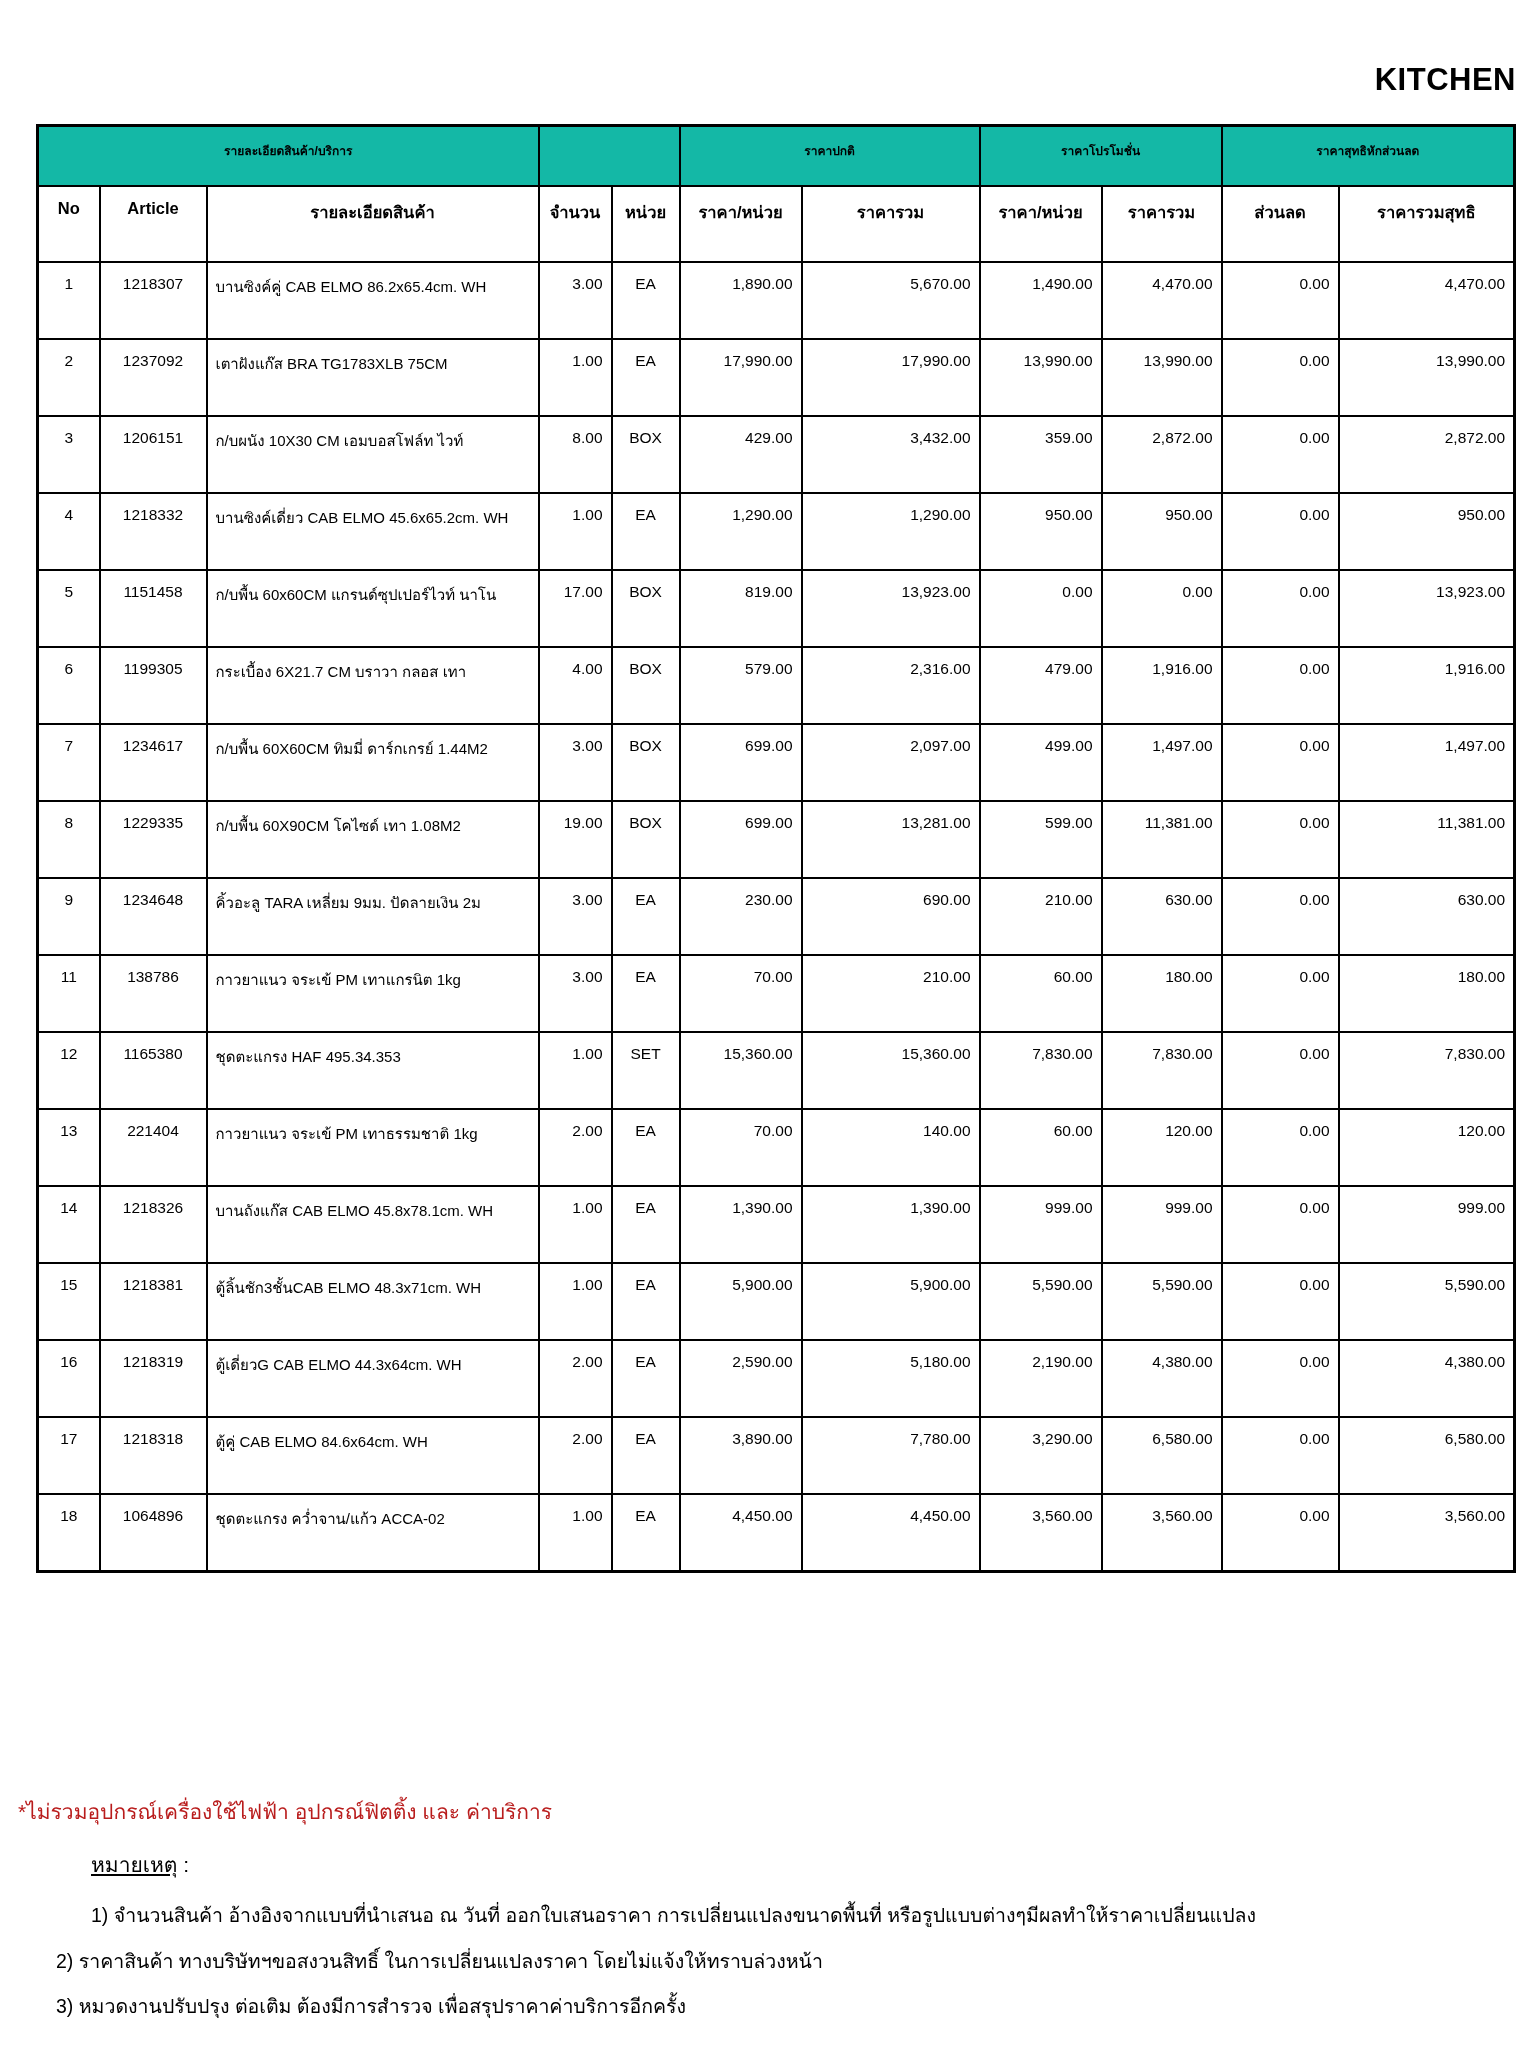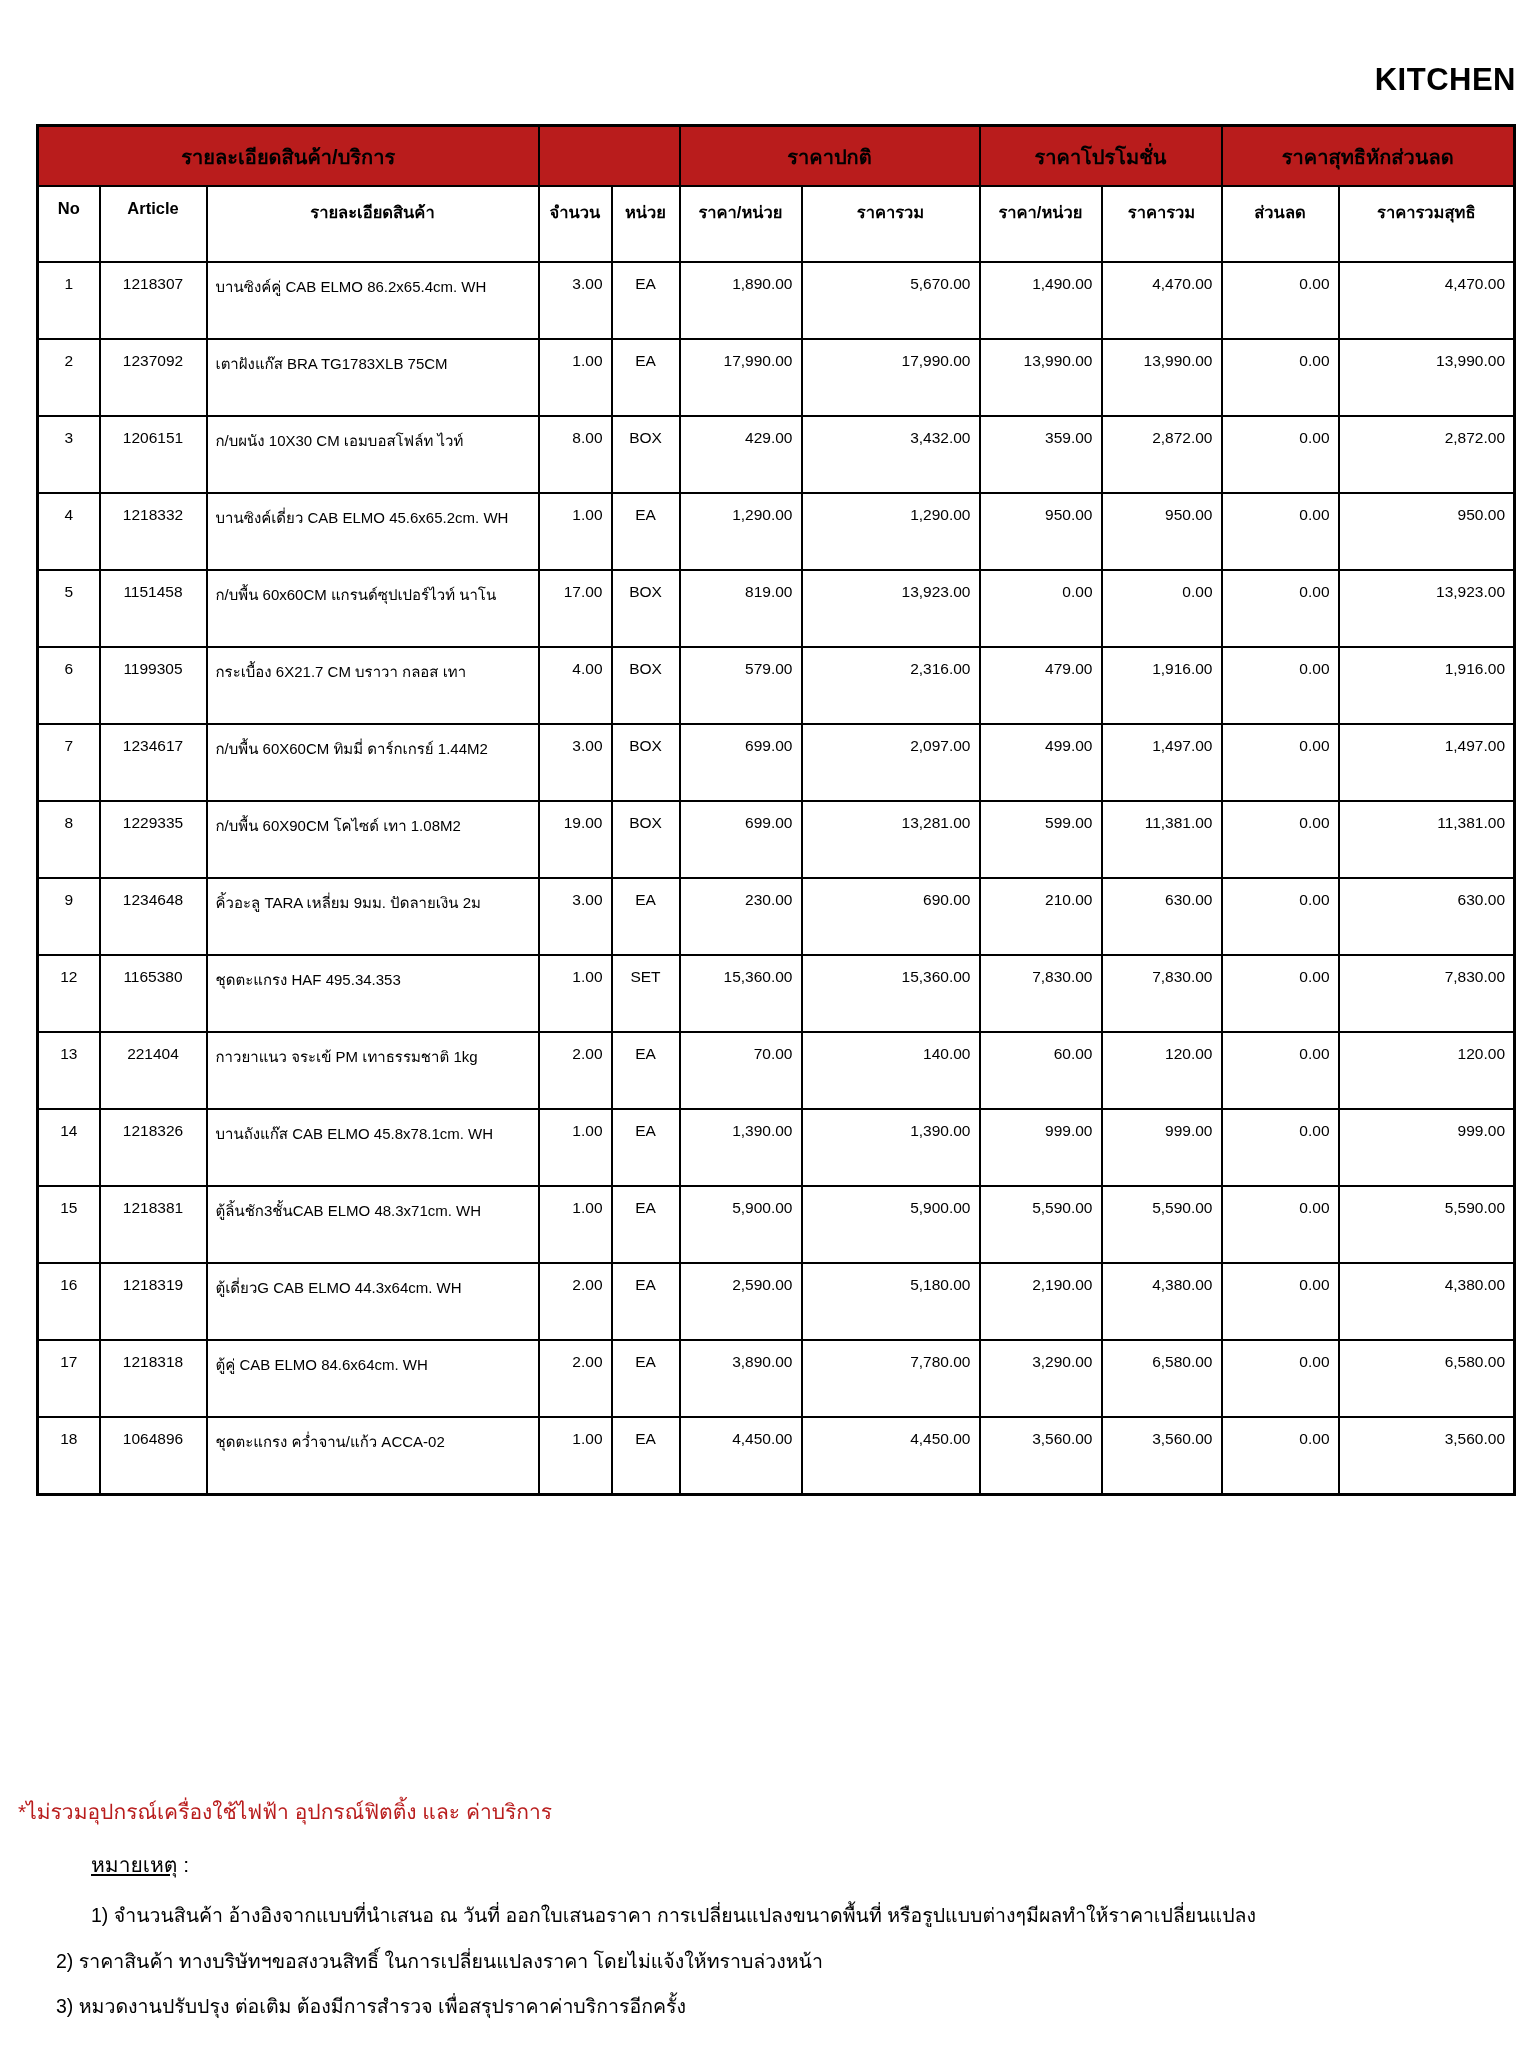--- a/index.html
+++ b/index.html
@@ -31,22 +31,22 @@
   }
   table.quote th, table.quote td{
     border:2px solid #000;
     vertical-align:top;
     padding:12px 8px 0 8px;
     overflow:hidden;
     white-space:nowrap;
   }
   tr.group-row th{
     height:44px;
-    background:#b91c1c;
-    font-size:20px;
+    background:#14b8a6;
+    font-size:12px;
     font-weight:bold;
     text-align:center;
     padding-top:14px;
   }
   tr.colhead-row th{
     height:62px;
     background:#ffffff;
     font-size:16.5px;
     font-weight:bold;
     padding-top:12px;
@@ -228,20 +228,33 @@
           <td class="al-r">3.00</td>
           <td class="al-c">EA</td>
           <td class="al-r">230.00</td>
           <td class="al-r">690.00</td>
           <td class="al-r">210.00</td>
           <td class="al-r">630.00</td>
           <td class="al-r">0.00</td>
           <td class="al-r">630.00</td>
         </tr>
         <tr>
+          <td class="al-c">11</td>
+          <td class="al-c">138786</td>
+          <td class="al-l">กาวยาแนว จระเข้ PM เทาแกรนิต 1kg</td>
+          <td class="al-r">3.00</td>
+          <td class="al-c">EA</td>
+          <td class="al-r">70.00</td>
+          <td class="al-r">210.00</td>
+          <td class="al-r">60.00</td>
+          <td class="al-r">180.00</td>
+          <td class="al-r">0.00</td>
+          <td class="al-r">180.00</td>
+        </tr>
+        <tr>
           <td class="al-c">12</td>
           <td class="al-c">1165380</td>
           <td class="al-l">ชุดตะแกรง HAF 495.34.353</td>
           <td class="al-r">1.00</td>
           <td class="al-c">SET</td>
           <td class="al-r">15,360.00</td>
           <td class="al-r">15,360.00</td>
           <td class="al-r">7,830.00</td>
           <td class="al-r">7,830.00</td>
           <td class="al-r">0.00</td>

